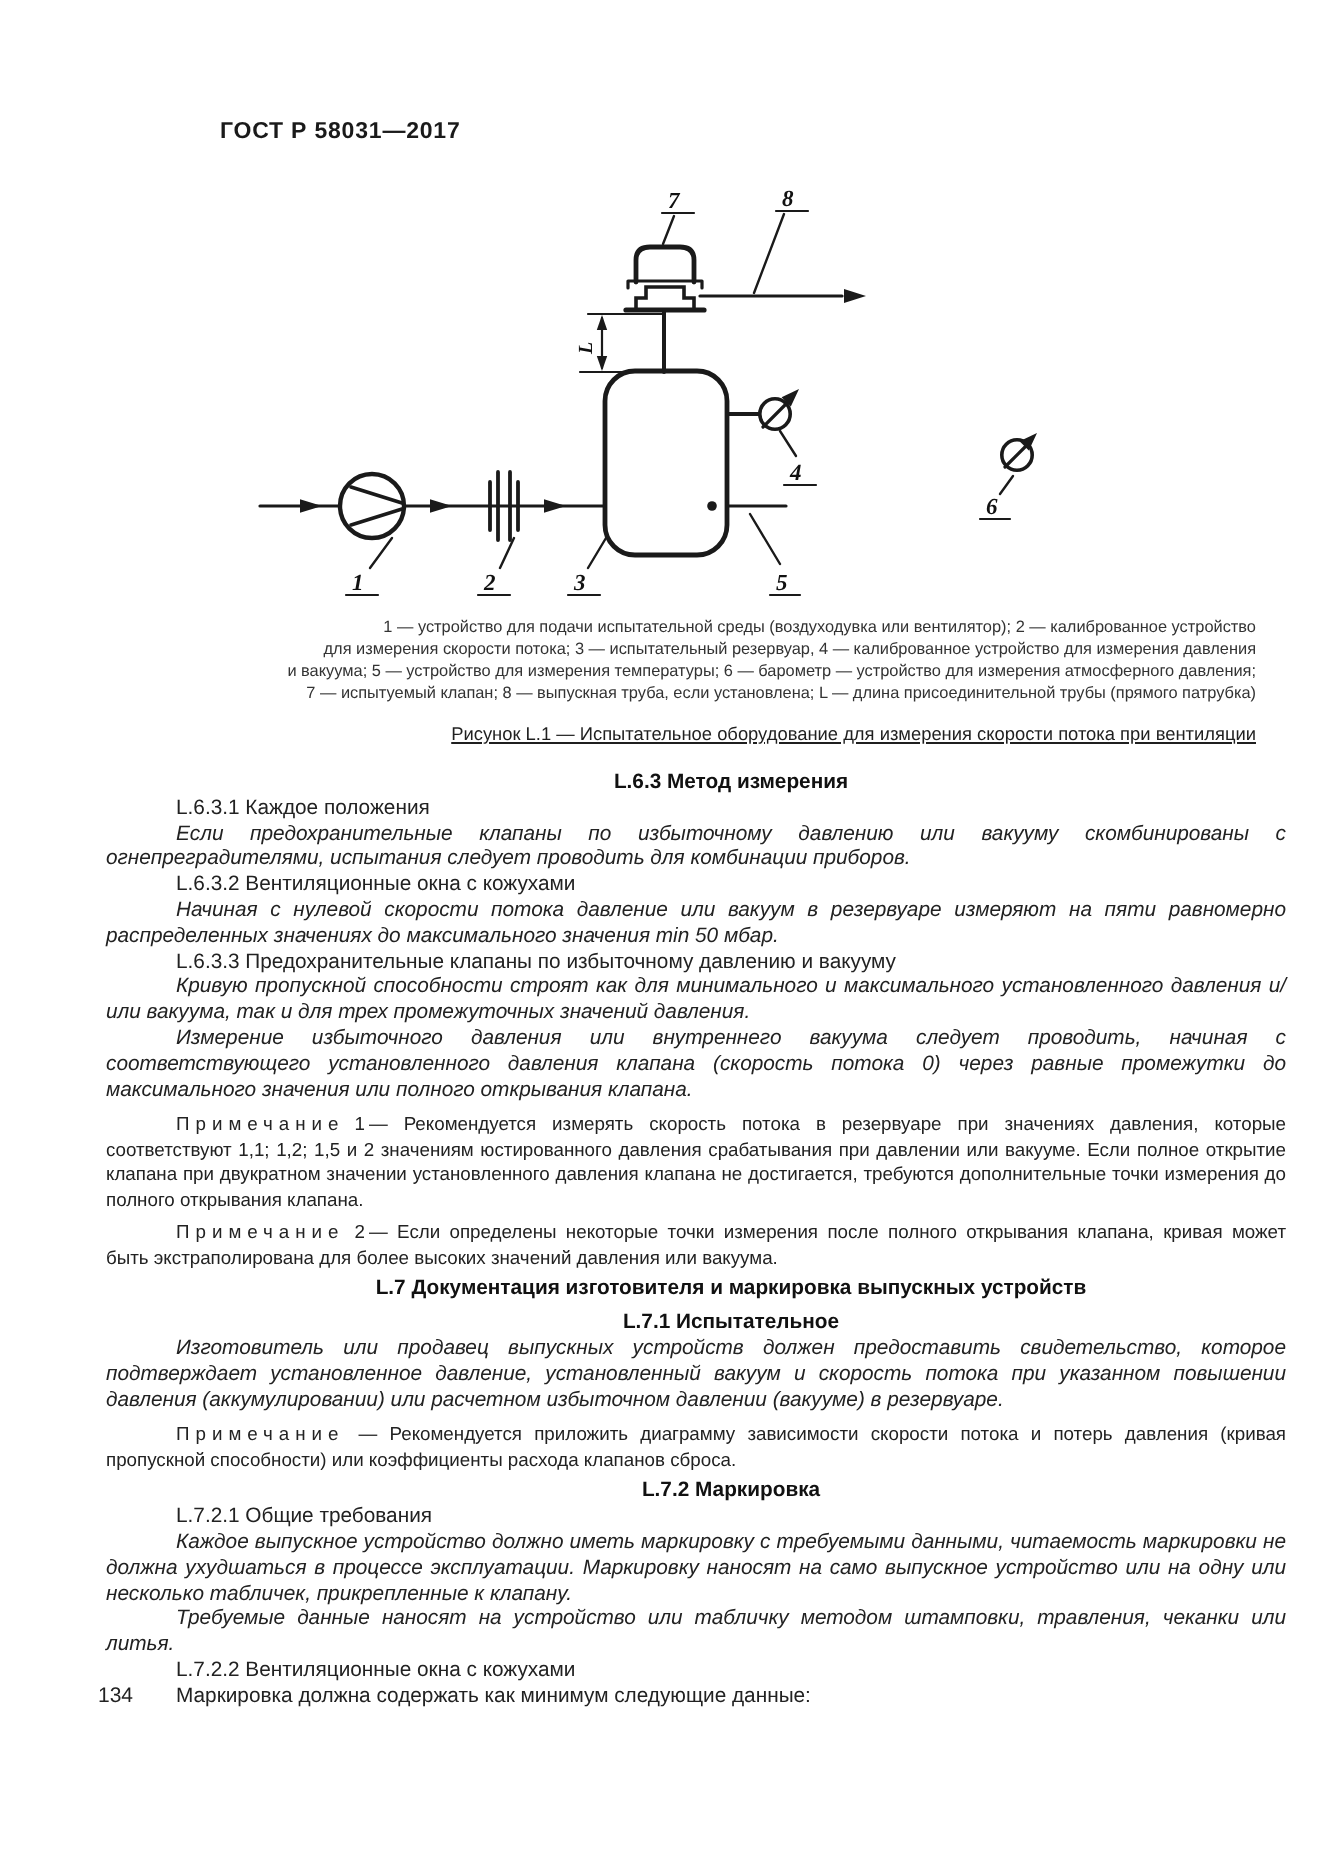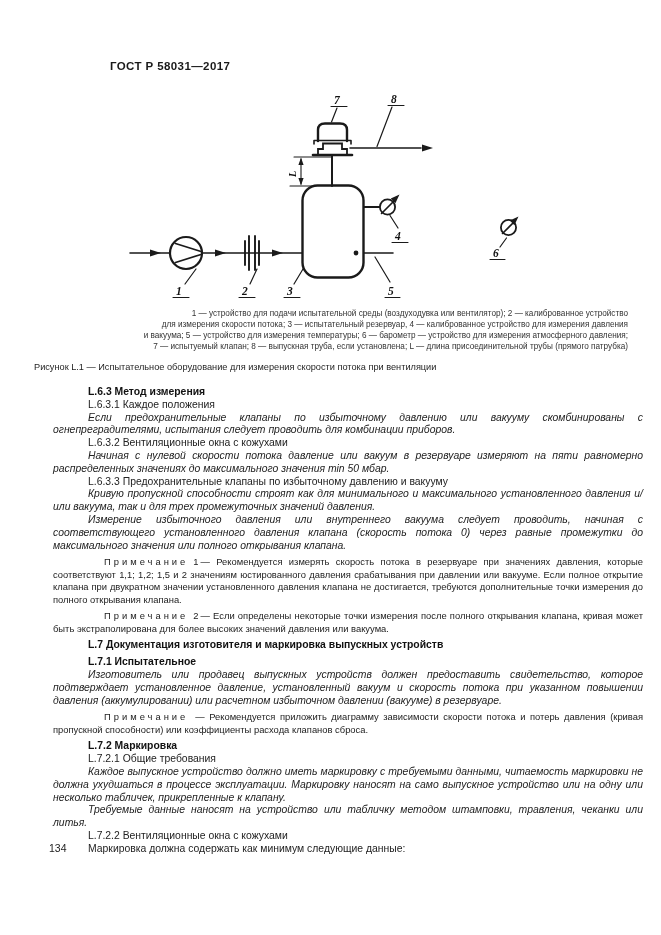--- a/index.html
+++ b/index.html
@@ -1,28 +1,28 @@
 <!DOCTYPE html>
 <html><head>
 <meta charset="utf-8">
 <style>
   html,body{margin:0;padding:0;background:#ffffff;}
   body{width:661px;height:935px;position:relative;font-family:"Liberation Sans",sans-serif;color:#222;}
   .page{position:absolute;inset:0;background:#fff;overflow:hidden;}
   .std-header{position:absolute;left:66px;top:60px;font-size:11.5px;font-weight:bold;letter-spacing:.4px;color:#1a1a1a;padding-left:44px;}
   .diagram{position:absolute;left:125px;top:88px;}
   .legend{position:absolute;left:34px;top:308px;width:594px;text-align:right;font-size:8.2px;line-height:11px;color:#333;}
-  .figcap{position:absolute;left:34px;top:362px;width:594px;text-align:left;font-size:9.2px;color:#1f1f1f;}
+  .figcap{position:absolute;left:34px;top:362px;width:594px;text-align:right;font-size:9.2px;color:#1f1f1f;text-decoration:underline;}
   .body-text{position:absolute;left:53px;top:386px;width:590px;font-size:10.4px;line-height:12.8px;color:#222;}
   .p{text-indent:35px;margin:0;}
   .j{text-align:justify;font-style:italic;}
-  .h{font-weight:bold;text-indent:35px;margin:0;color:#111;}
+  .h{font-weight:bold;text-indent:35px;margin:0;color:#111;text-align:center;}
   .mt{margin-top:4px;}
   .note{font-size:9.4px;line-height:12.5px;margin:4px 0;text-align:justify;text-indent:35px;}
-  .nlabel{letter-spacing:3px;margin-left:16px;}
+  .nlabel{letter-spacing:3px;}
   .nnum{margin:0 2px 0 5px;}
   .page-num{position:absolute;left:49px;top:842px;font-size:10.5px;color:#222;}
   .ctext{font-family:"Liberation Serif",serif;font-style:italic;font-weight:bold;font-size:11.5px;fill:#111;}
 </style>
 </head>
 <body>
 
 <div class="page">
 
   <div class="std-header">ГОСТ Р 58031—2017</div>

